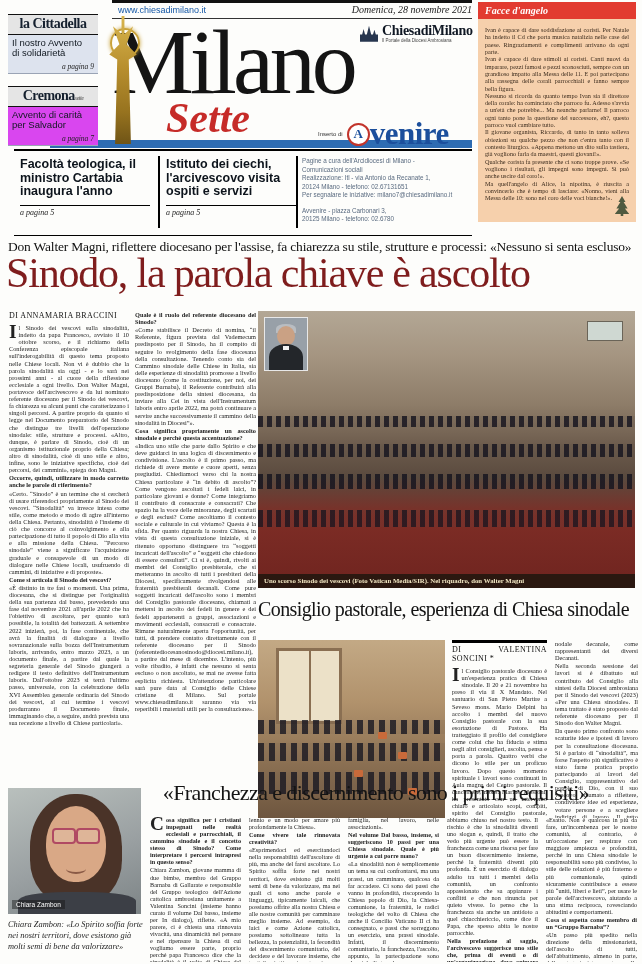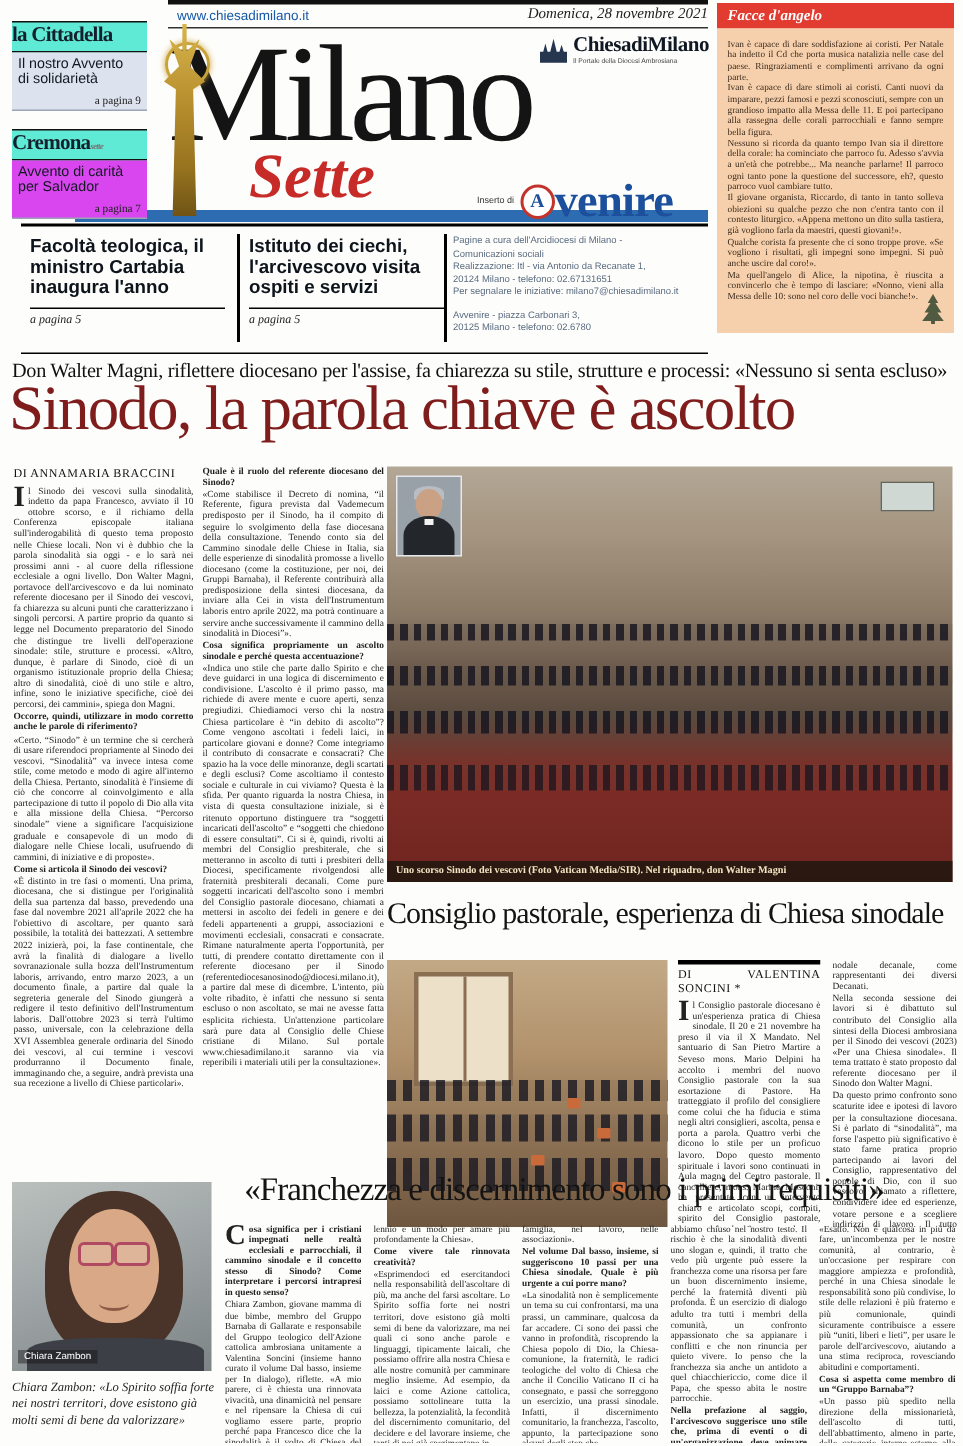--- a/index.html
+++ b/index.html
@@ -28,25 +28,25 @@
   .masthead-sub{left:166px;top:94px;font-size:42px;font-weight:bold;font-style:italic;color:#c62b28;z-index:4;}
   .insert{left:318px;top:116px;display:flex;align-items:center;gap:2px;z-index:4;}
   .insert-label{font-size:6px;color:#333;margin-right:2px;font-family:"Liberation Sans",sans-serif;}
   .avv-badge{width:19px;height:19px;border-radius:50%;background:#fff;border:2px solid #c2342b;
     color:#1c4f9c;font-weight:bold;font-size:13px;display:flex;align-items:center;justify-content:center;}
   .avv-word{font-size:31px;font-weight:bold;color:#1c4f9c;letter-spacing:-0.5px;margin-left:-2px;}
   .blue-bar{left:50px;top:140px;width:422px;height:8px;background:#2e6cb2;}
   
   .side-box{left:8px;width:90px;}
   .side-box .mast{border-top:1.5px solid #111;border-bottom:1px solid #111;padding:1px 0 2px;
-    font-weight:bold;font-size:14px;letter-spacing:-0.5px;color:#15202e;background:#5eead4;}
+    font-weight:bold;font-size:14px;letter-spacing:-0.5px;text-align:center;color:#15202e;background:#e5e5e5;}
   .side-box .mast .suffix{font-size:6px;font-style:italic;color:#777;}
   .side-box .body{padding:3px 4px 2px;border-bottom:1px solid #9aa4b5;}
   .side-box .t{font-family:"Liberation Sans",sans-serif;font-weight:normal;font-size:9.5px;line-height:1.1;color:#101820;white-space:pre-line;}
-  .side-box .pg{font-size:7.5px;text-align:right;margin-top:3px;color:#222;}
+  .side-box .pg{font-style:italic;font-size:7.5px;text-align:right;margin-top:3px;color:#222;}
   
   .teasers{left:14px;top:149px;width:458px;height:84px;border-top:2.5px solid #000;border-bottom:1.5px solid #000;}
   .teaser{position:absolute;top:7px;width:130px;}
   .teaser .tt{font-family:"Liberation Sans",sans-serif;font-weight:bold;font-size:12.5px;line-height:1.08;color:#0d141c;}
   .teaser .rule{width:100%;height:1.5px;background:#000;margin:6px 0 2px;}
   .teaser .pg{font-style:italic;font-size:8px;color:#222;}
   .vdiv{position:absolute;top:5px;width:1.5px;height:72px;background:#000;}
   .pubinfo{position:absolute;left:288px;top:6px;width:168px;font-family:"Liberation Sans",sans-serif;
     font-size:6.3px;line-height:1.35;color:#5a6b80;}
   .pubinfo .blk{margin-bottom:7px;white-space:pre-line;}

